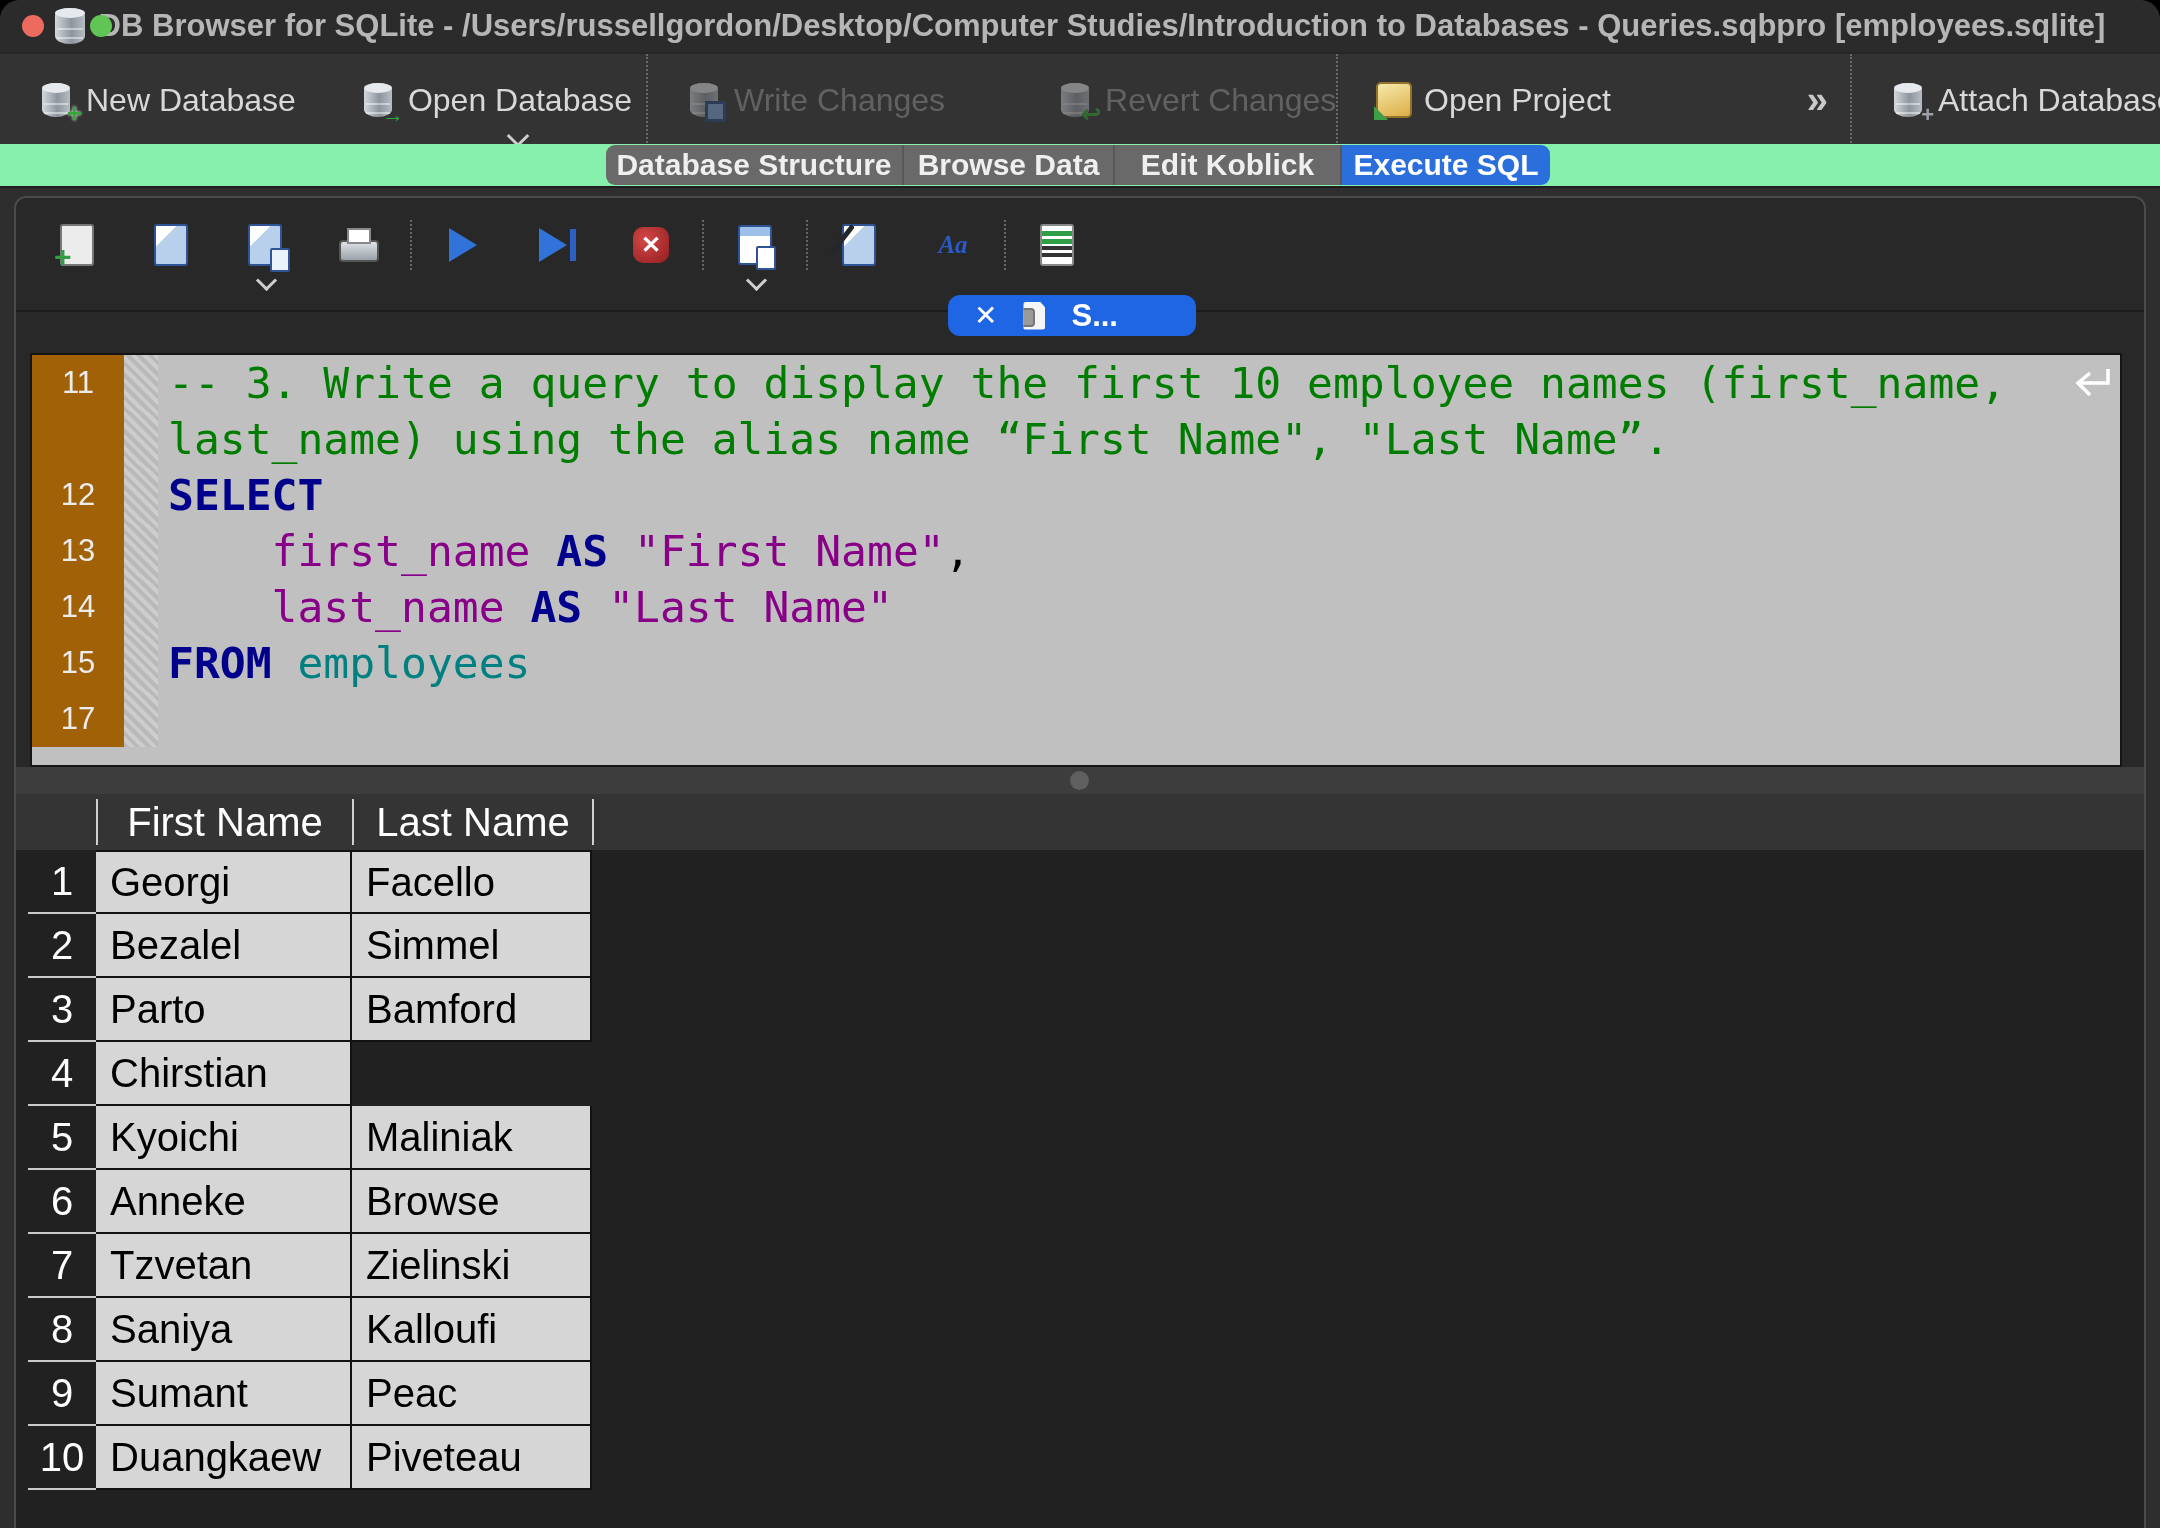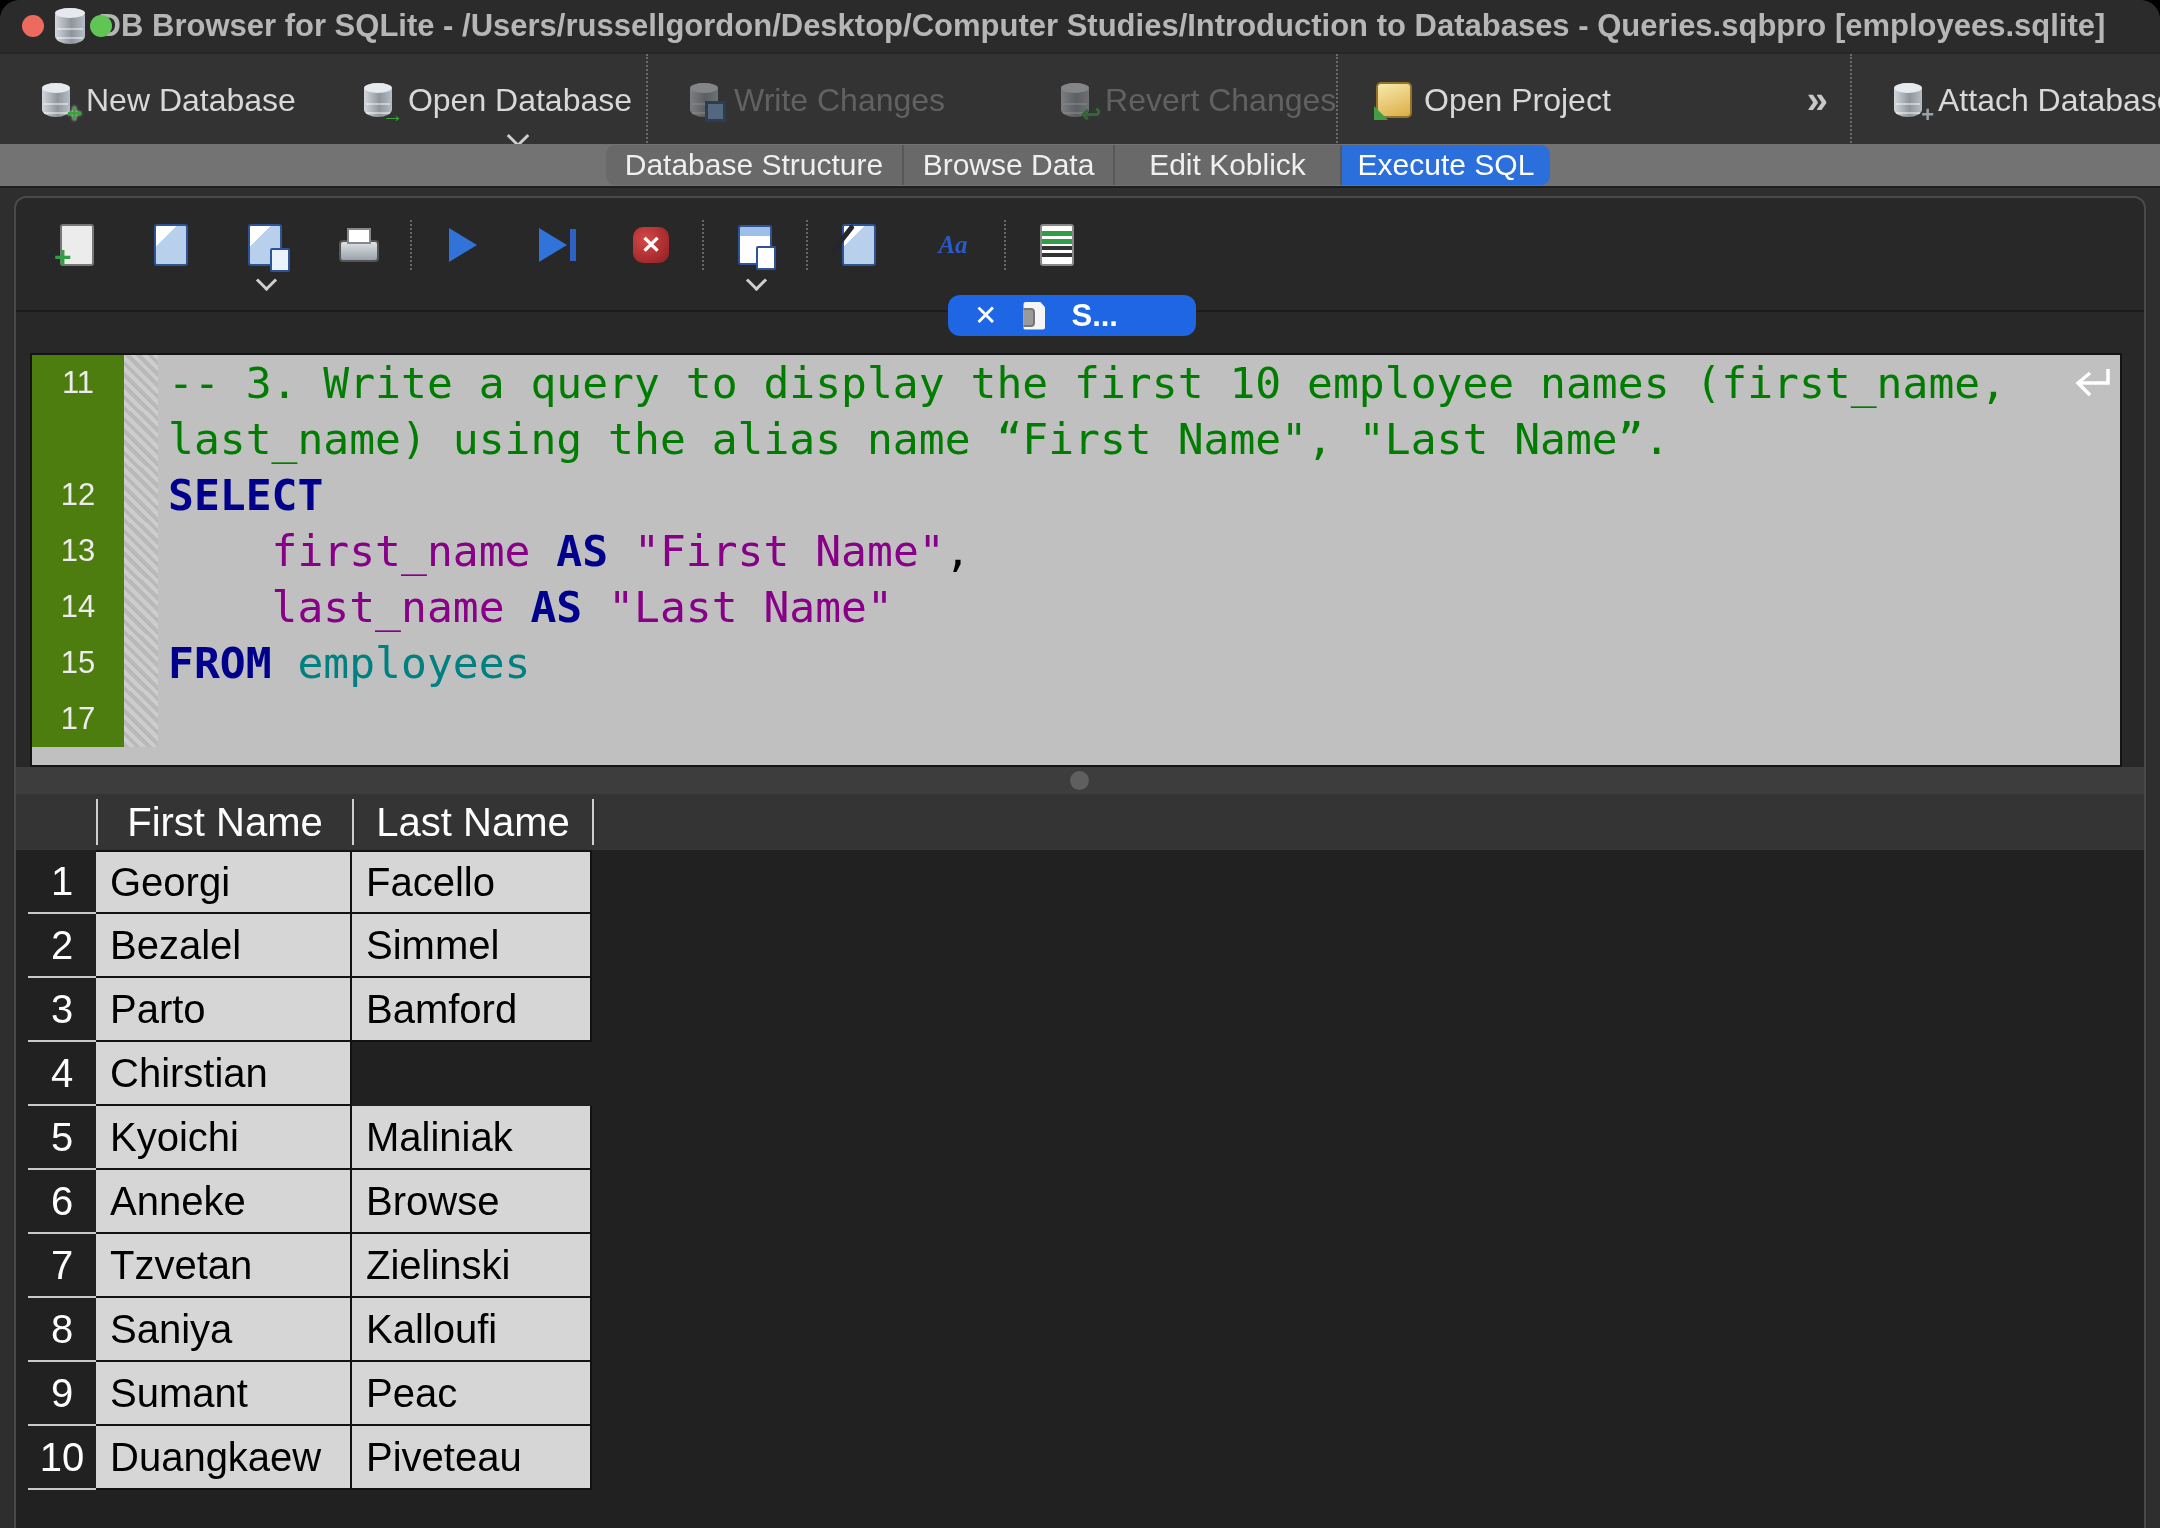--- a/index.html
+++ b/index.html
@@ -43,22 +43,22 @@
     border:2px solid #93722a;border-radius:5px;position:relative;}
   .cube::after{content:"";position:absolute;left:-4px;bottom:-4px;width:0;height:0;
     border-left:14px solid #3f9e46;border-top:14px solid transparent;}
   .i-attach-database-icon::after{content:"+";color:#9aa0a6;font-size:22px;}
   .dd-chev{position:absolute;bottom:-24px;left:55%;width:13px;height:13px;
     border-right:3px solid #cfcfcf;border-bottom:3px solid #cfcfcf;transform:rotate(45deg);}
   .overflow{margin-left:auto;margin-right:26px;color:#c9c9c9;font-size:38px;align-self:center;
     font-weight:bold;letter-spacing:-4px;}
 
   
-  .tabstrip{position:absolute;top:144px;left:0;right:0;height:42px;background:#737373;
-    border-bottom:2px solid #1f1f1f;}
+  .tabstrip{position:absolute;top:144px;left:0;right:0;height:42px;background:#86efac;
+    border-bottom:2px solid #1f1f1f;font-weight:bold;}
   .tabs{position:absolute;left:606px;top:1px;height:40px;display:flex;border-radius:9px;overflow:hidden;}
   .tab{display:flex;align-items:center;justify-content:center;background:#696969;color:#efefef;
     font-size:30px;border-right:2px solid #585858;cursor:default;}
   .tab:last-child{border-right:none;}
   .tab:nth-child(1){width:296px}.tab:nth-child(2){width:209px}
   .tab:nth-child(3){width:225px}.tab:nth-child(4){width:208px}
   .tab.active{background:#2a6fdb;color:#fff;}
 
   
   .mainframe{position:absolute;left:14px;right:14px;top:196px;height:1340px;background:#282828;
@@ -105,21 +105,21 @@
   .tabdoc{width:22px;height:28px;background:#f5f5f5;border-radius:3px;position:relative;
     clip-path:polygon(0 0,75% 0,100% 22%,100% 100%,0 100%);}
   .tabdoc::before{content:"";position:absolute;left:-3px;top:6px;width:11px;height:15px;
     background:#9a9a9a;border:2px solid #777;border-radius:4px;}
   .sqltab .s-lbl{color:#fff;font-size:31px;font-weight:bold;}
 
   
   .editor{position:absolute;left:14px;top:155px;width:2092px;height:414px;background:#c0c0c0;
     border:2px solid #141414;overflow:hidden;box-sizing:border-box;}
   .ed-row{display:grid;grid-template-columns:92px 34px 1fr;height:56px;}
-  .ed-gutter{background:#4d7c0f;color:#ececec;font-size:31px;display:flex;align-items:center;
+  .ed-gutter{background:#a16207;color:#ececec;font-size:31px;display:flex;align-items:center;
     justify-content:center;font-family:"Liberation Sans",sans-serif;}
   .ed-fold{background:repeating-linear-gradient(45deg,#b9b9b9 0 4px,#cdcdcd 4px 8px);}
   .ed-code{font-family:"DejaVu Sans Mono",monospace;font-size:43px;line-height:56px;
     white-space:pre;padding-left:10px;overflow:hidden;}
   .tk-comment{color:#007d00}
   .tk-kw{color:#00008c;font-weight:bold}
   .tk-id{color:#880088}
   .tk-str{color:#880088}
   .tk-tbl{color:#008080}
   .tk-num{color:#000}

